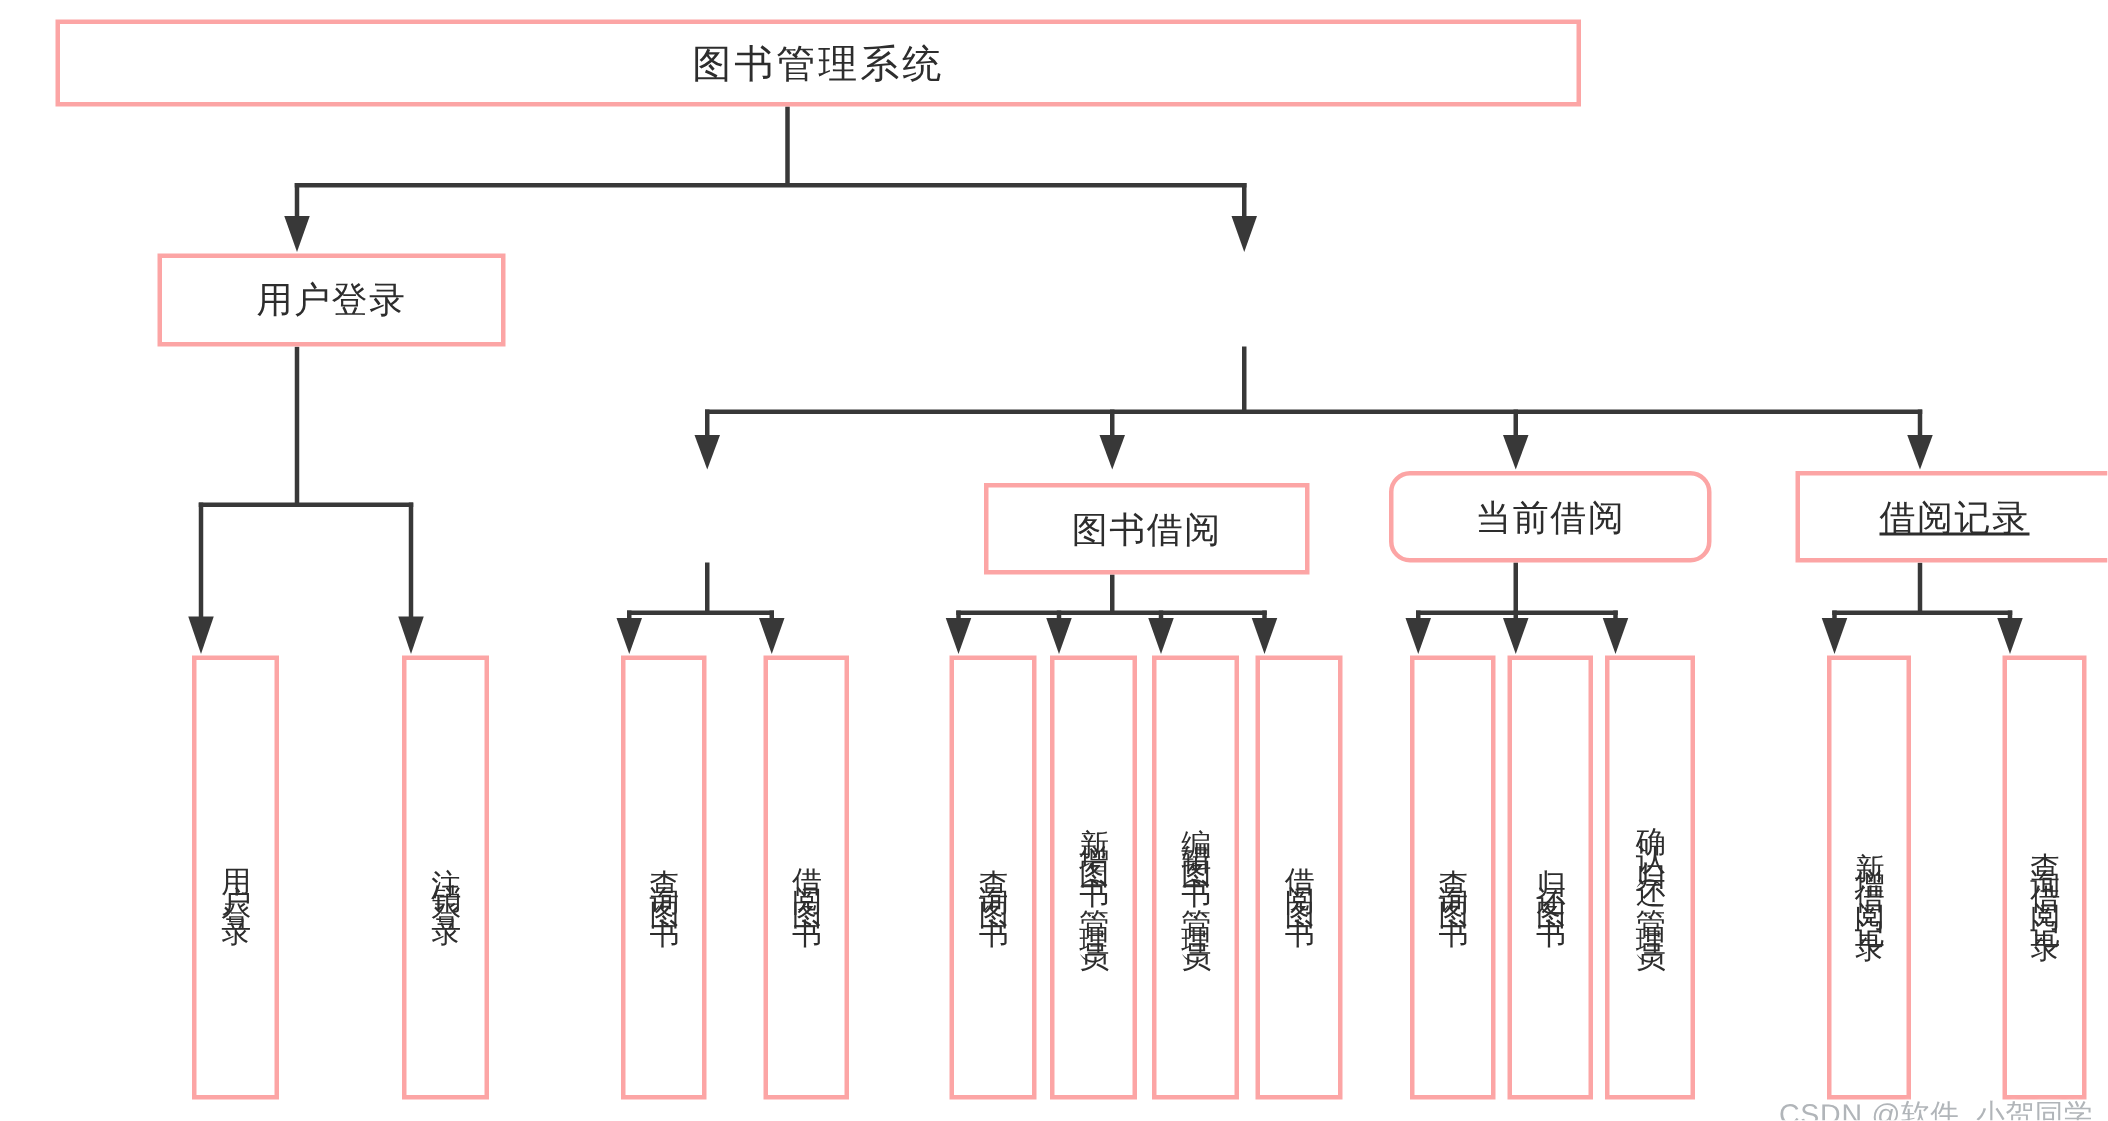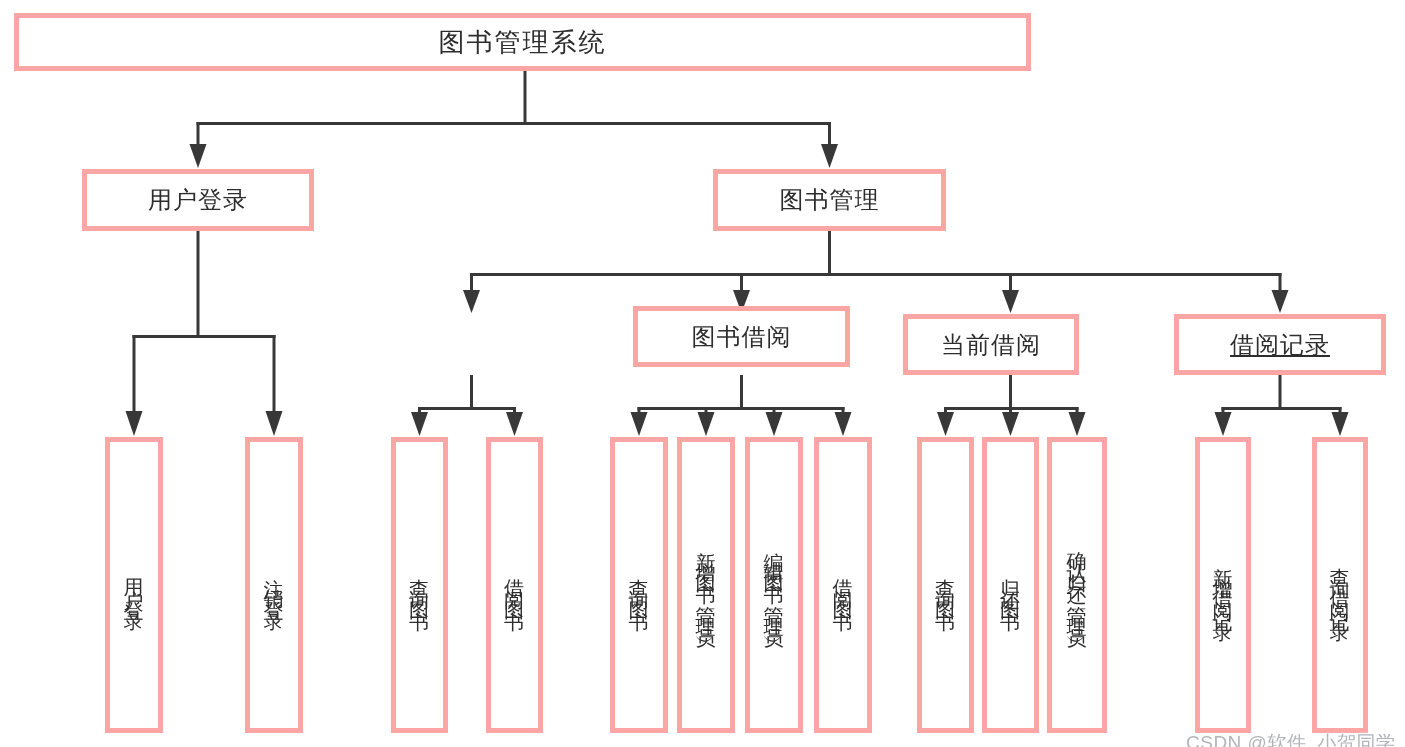--- a/index.html
+++ b/index.html
@@ -13,27 +13,28 @@
   }
   #connectors {
     position: absolute;
     left: 0; top: 0;
     width: 1405px; height: 747px;
   }
   .node {
     position: absolute;
     box-sizing: border-box;
     background: #ffffff;
-    border: 5px solid #fca5a5;
+    border: 3px solid #fca5a5;
     color: #2d2d2d;
     display: flex;
     align-items: center;
     justify-content: center;
     text-align: center;
     white-space: nowrap;
+    margin-left: 23px;
   }
   .node.h { font-size: 24px; letter-spacing: 1px; }
   .node.title { font-size: 26px; letter-spacing: 2px; }
   .node.v {
     writing-mode: vertical-rl;
     text-orientation: mixed;
     font-size: 20px;
     letter-spacing: 11px;
     line-height: 1;
   }
@@ -117,24 +118,23 @@
       <path d="M1002 412 L1019 412 L1010.5 436 Z"></path>
       <path d="M1068.5 412 L1085.5 412 L1077 436 Z"></path>
       <path d="M1214.5 412 L1231.5 412 L1223 436 Z"></path>
       <path d="M1331.5 412 L1348.5 412 L1340 436 Z"></path>
     </g>
   </svg>
 
   <div class="node h title" style="left:14px; top:13px; width:1017px; height:58px;">图书管理系统</div>
 
   <div class="node h" style="left:82px; top:169px; width:232px; height:62px;">用户登录</div>
-  <div class="node h" style="left:713px; top:169px; width:233px; height:62px;">图书管理</div>
 
-  <div class="node h" style="left:633px; top:306px; width:217px; height:61px;">图书借阅</div>
-  <div class="node h" style="left:903px; top:314px; width:176px; height:61px;">当前借阅</div>
+  <div class="node h" style="left:633px; top:322px; width:217px; height:61px;">图书借阅</div>
+  <div class="node h" style="left:903px; top:314px; width:215px; height:61px;border-radius:14px;">当前借阅</div>
   <div class="node h" style="left:1174px; top:314px; width:212px; height:61px;text-decoration:underline;">借阅记录</div>
 
   <div class="node v" style="left:105px; top:437px; width:58px; height:296px;">用户登录</div>
   <div class="node v" style="left:245px; top:437px; width:58px; height:296px;">注销登录</div>
 
   <div class="node v" style="left:391px; top:437px; width:57px; height:296px;">查询图书</div>
   <div class="node v" style="left:486px; top:437px; width:57px; height:296px;">借阅图书</div>
 
   <div class="node v" style="left:610px; top:437px; width:58px; height:296px;">查询图书</div>
   <div class="node v" style="left:677px; top:437px; width:58px; height:296px;">新增图书（管理员）</div>

